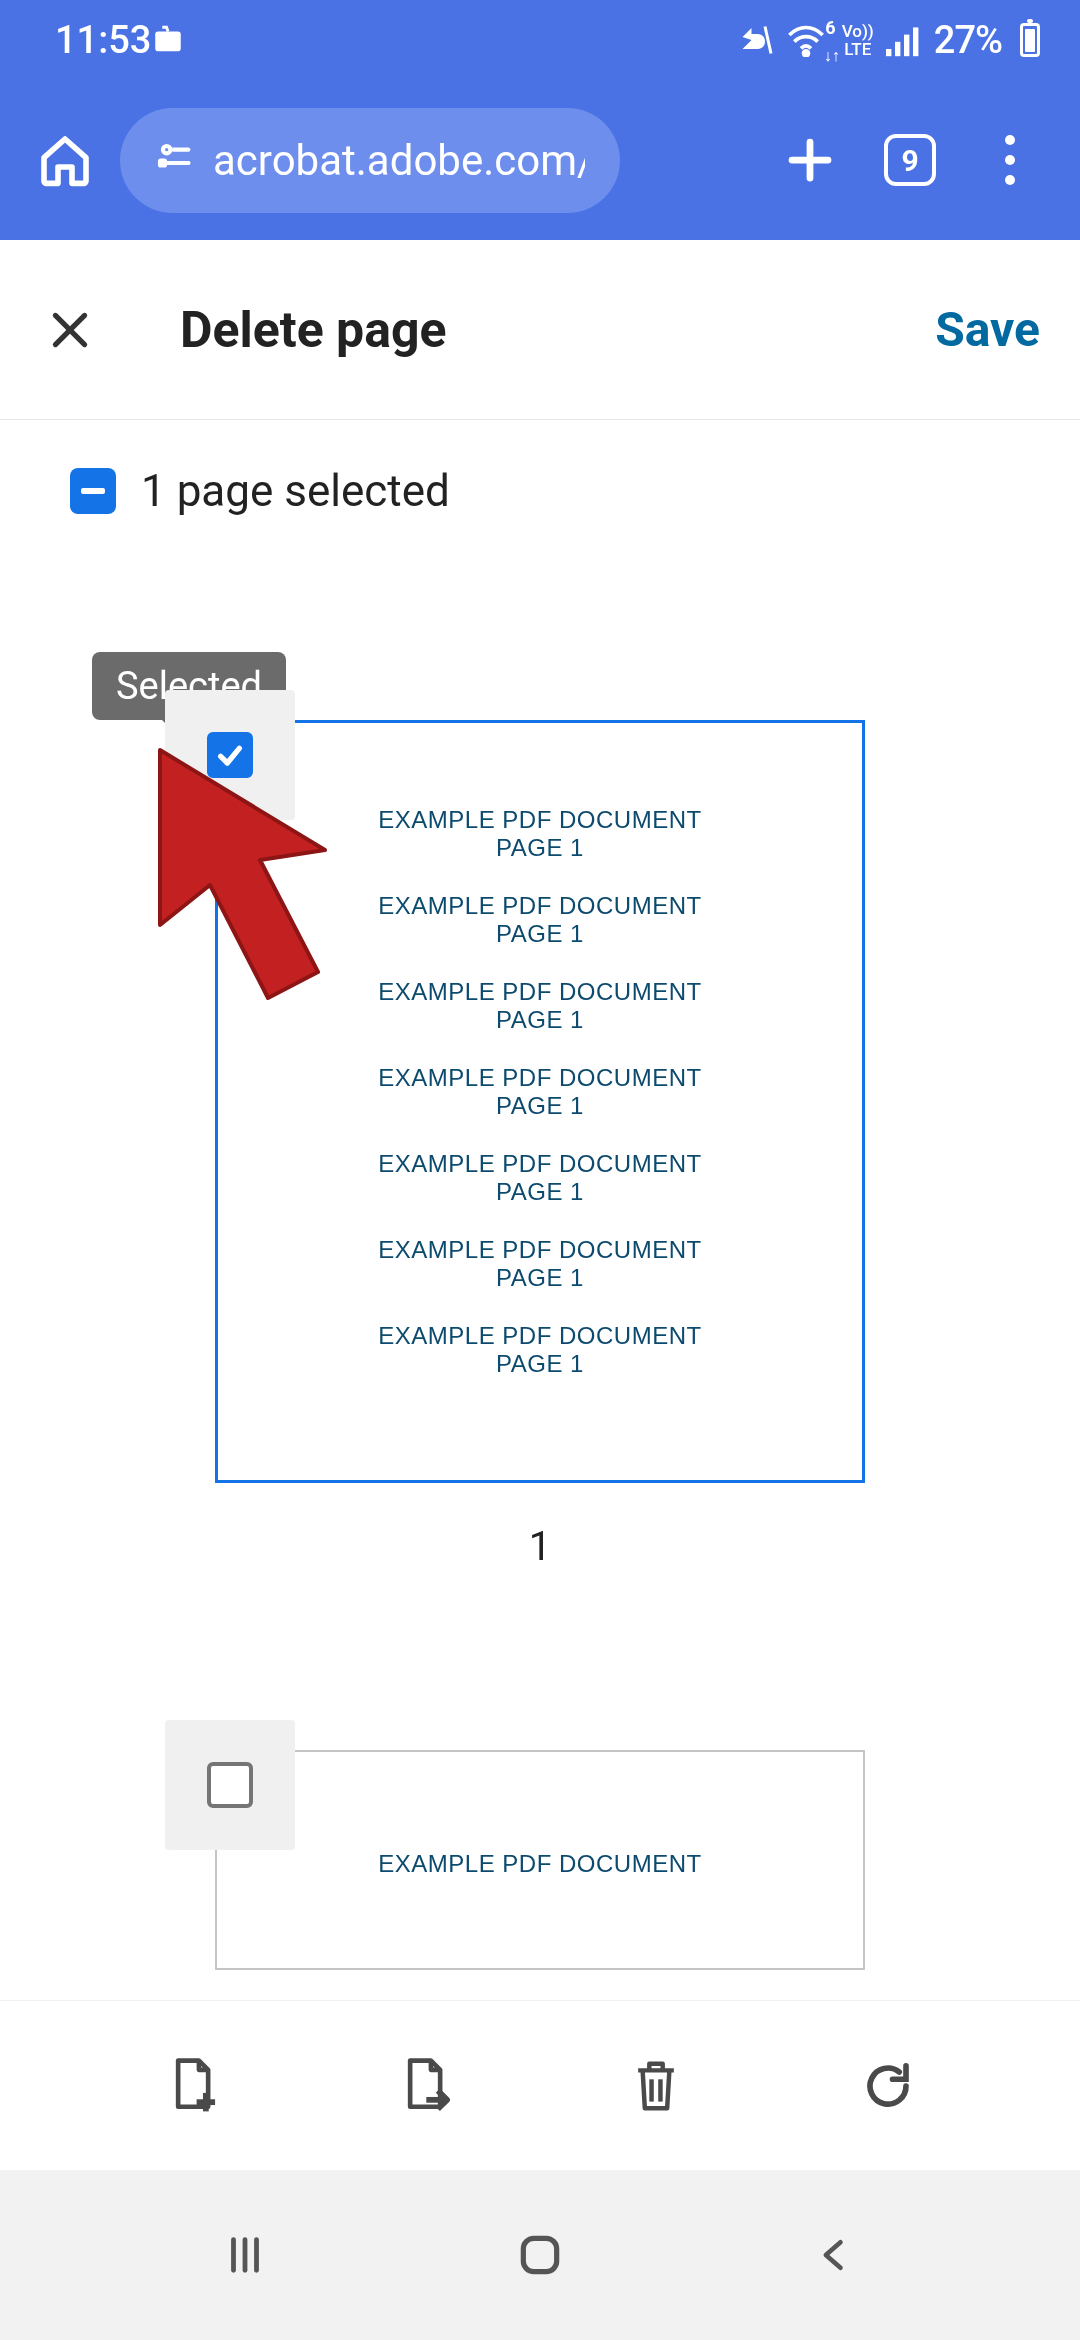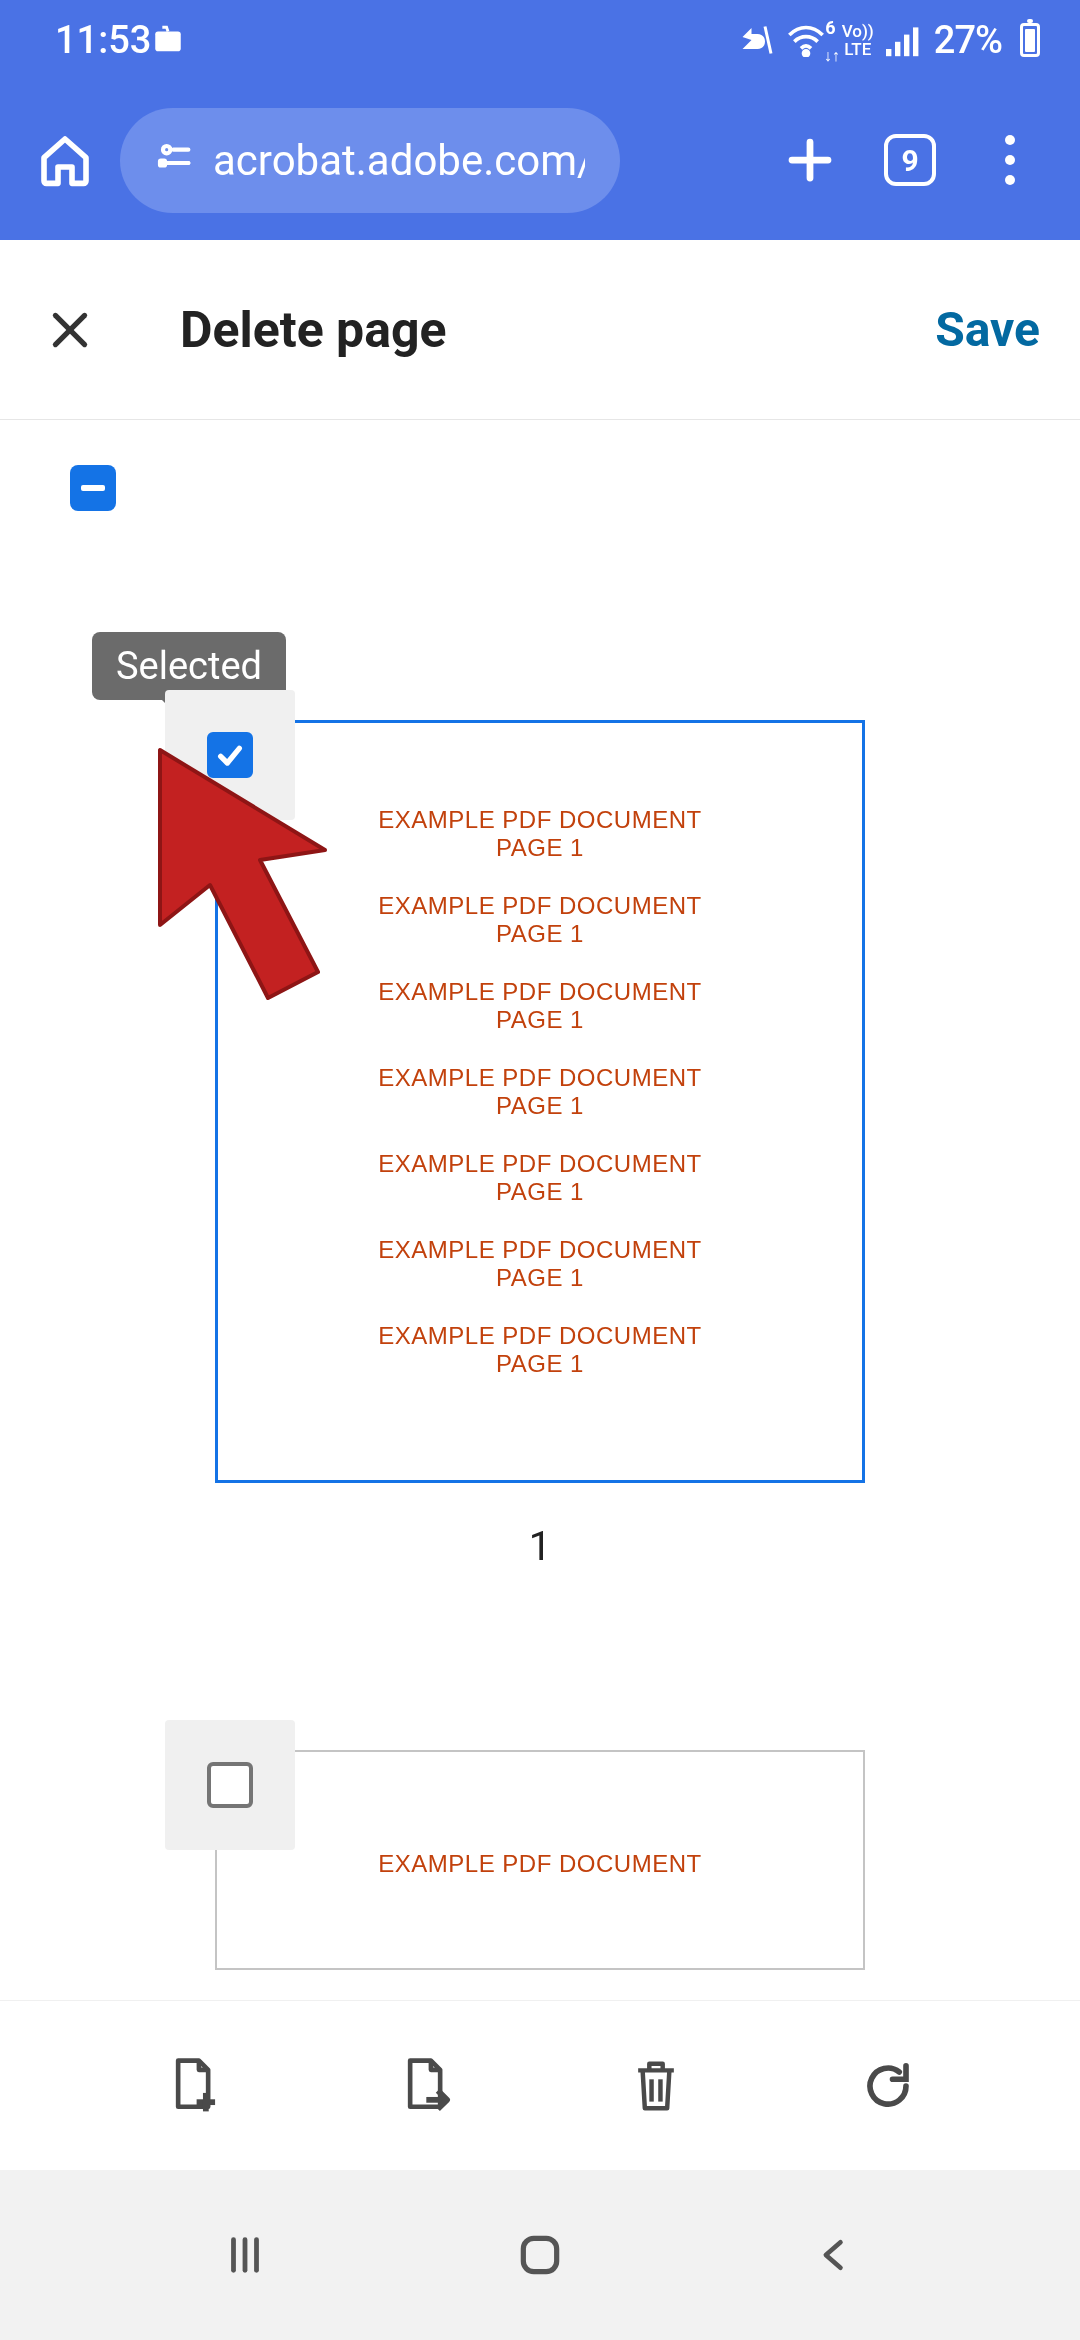--- a/index.html
+++ b/index.html
@@ -110,21 +110,21 @@
     bottom: 340px;
     overflow: hidden;
   }
   .page-item {
     position: relative;
     width: 100%;
     display:flex; flex-direction:column; align-items:center;
   }
   .tooltip {
     position:absolute;
-    top: 32px; left: 92px;
+    top: 52px; left: 92px;
     background:#6b6b6b; color:#fff;
     font-size: 38px;
     padding: 12px 24px;
     border-radius: 8px;
   }
   .tooltip::after {
     content:""; position:absolute;
     bottom:-14px; left: 70px;
     border-left: 14px solid transparent;
     border-right: 14px solid transparent;
@@ -154,21 +154,21 @@
   .thumb {
     width: 650px;
     border: 3px solid #1473e6;
     background:#fff;
     padding: 65px 30px 90px 30px;
     display:flex; flex-direction:column; align-items:center;
   }
   .thumb.unselected { border-color:#b9b9b9; }
   .thumb .line {
     font-size: 24px;
-    color:#c2410c;
+    color:#0c4a6e;
     font-family: Arial, sans-serif;
     letter-spacing: 0.5px;
     white-space: nowrap;
   }
   .thumb .l-title { margin-top: 18px; }
   .thumb .l-sub { margin-bottom: 12px; }
   .pagenum {
     font-size: 40px; color:#222; margin-top: 40px; text-align:center;
   }
   
@@ -308,20 +308,21 @@
       </svg>
   </div>
   <div class="page-title">Delete page</div>
   <div class="save-btn">Save</div>
 </div>
 
 <div class="sel-summary">
   <div class="select-all-box">
     <div class="dash"></div>
   </div>
+  <div class="sel-text">1 page selected</div>
 </div>
 
 <div class="content">
 
   <div class="page-item">
     <div class="tooltip">Selected</div>
     <div class="thumb-wrap">
       <div class="checkbox-overlay">
         <div class="cb checked">
           <svg width="32" height="32" viewBox="0 0 24 24" fill="none" stroke="#fff" stroke-width="4" stroke-linecap="round" stroke-linejoin="round">

